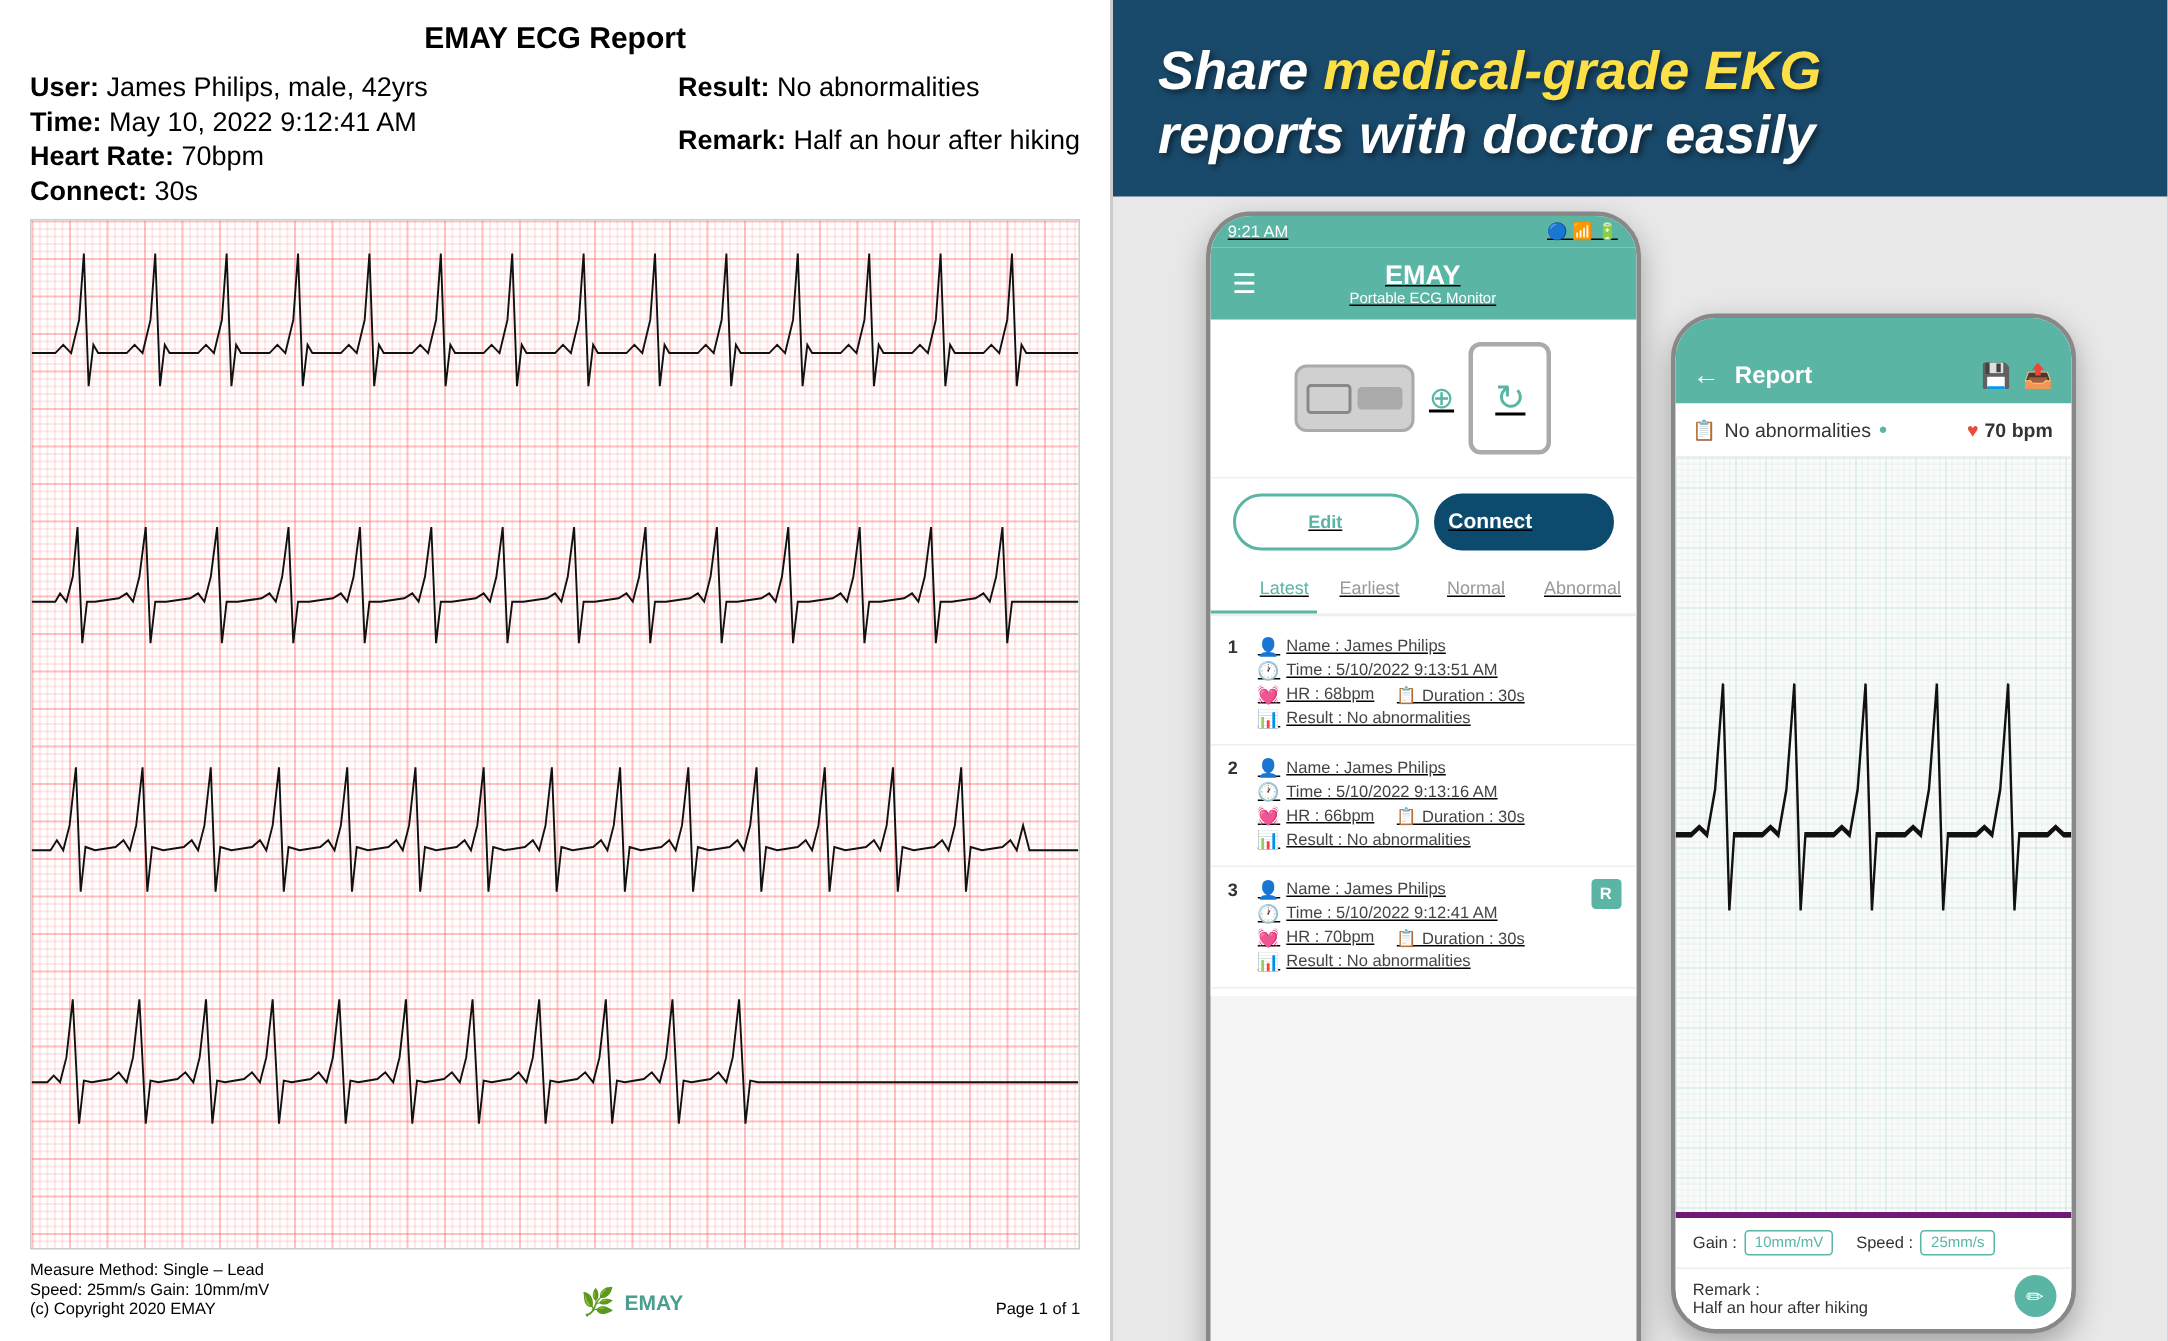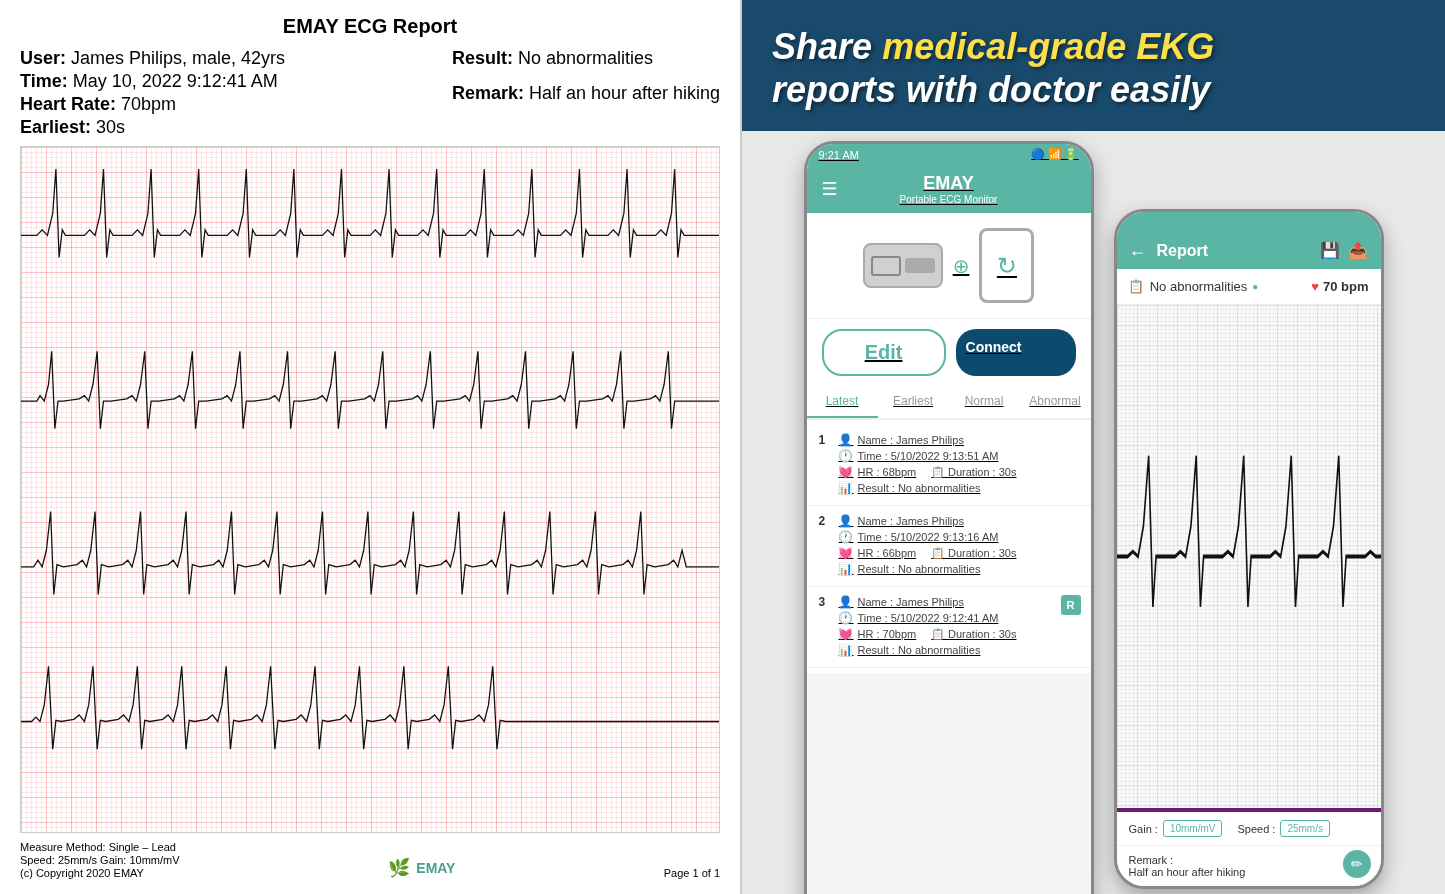--- a/index.html
+++ b/index.html
@@ -229,21 +229,21 @@
       background: #fff;
     }
 
     .btn-edit {
       flex: 1;
       padding: 10px;
       border: 2px solid #5ab5a5;
       background: #fff;
       color: #5ab5a5;
       border-radius: 20px;
-      font-size: 20px;
+      font-size: 12px;
       font-weight: bold;
       text-align: center;
       cursor: pointer;
     }
 
     .btn-connect {
       flex: 1;
       padding: 10px;
       background: #0c4a6e;
       color: #fff;
@@ -267,20 +267,21 @@
       text-align: center;
       padding: 8px 5px;
       font-size: 12px;
       color: #999;
       cursor: pointer;
     }
 
     .app-tab.active {
       color: #5ab5a5;
       border-bottom: 2px solid #5ab5a5;
+      text-align: right;
     }
 
     
     .records-list {
       background: #fff;
       flex: 1;
       overflow-y: auto;
       padding: 5px 0;
     }
 
@@ -499,21 +500,21 @@
       </div>
       <div class="meta-row">
         <span class="meta-label">Time:</span>
         <span class="meta-value">May 10, 2022  9:12:41 AM</span>
       </div>
       <div class="meta-row">
         <span class="meta-label">Heart Rate:</span>
         <span class="meta-value">70bpm</span>
       </div>
       <div class="meta-row">
-        <span class="meta-label">Earliest:</span>
+        <span class="meta-label">Connect:</span>
         <span class="meta-value">30s</span>
       </div>
     </div>
     <div class="report-meta-right">
       <div class="meta-row">
         <span class="meta-label">Result:</span>
         <span class="meta-value">No abnormalities</span>
       </div>
       <div class="meta-row">
         <span class="meta-label">Remark:</span>

